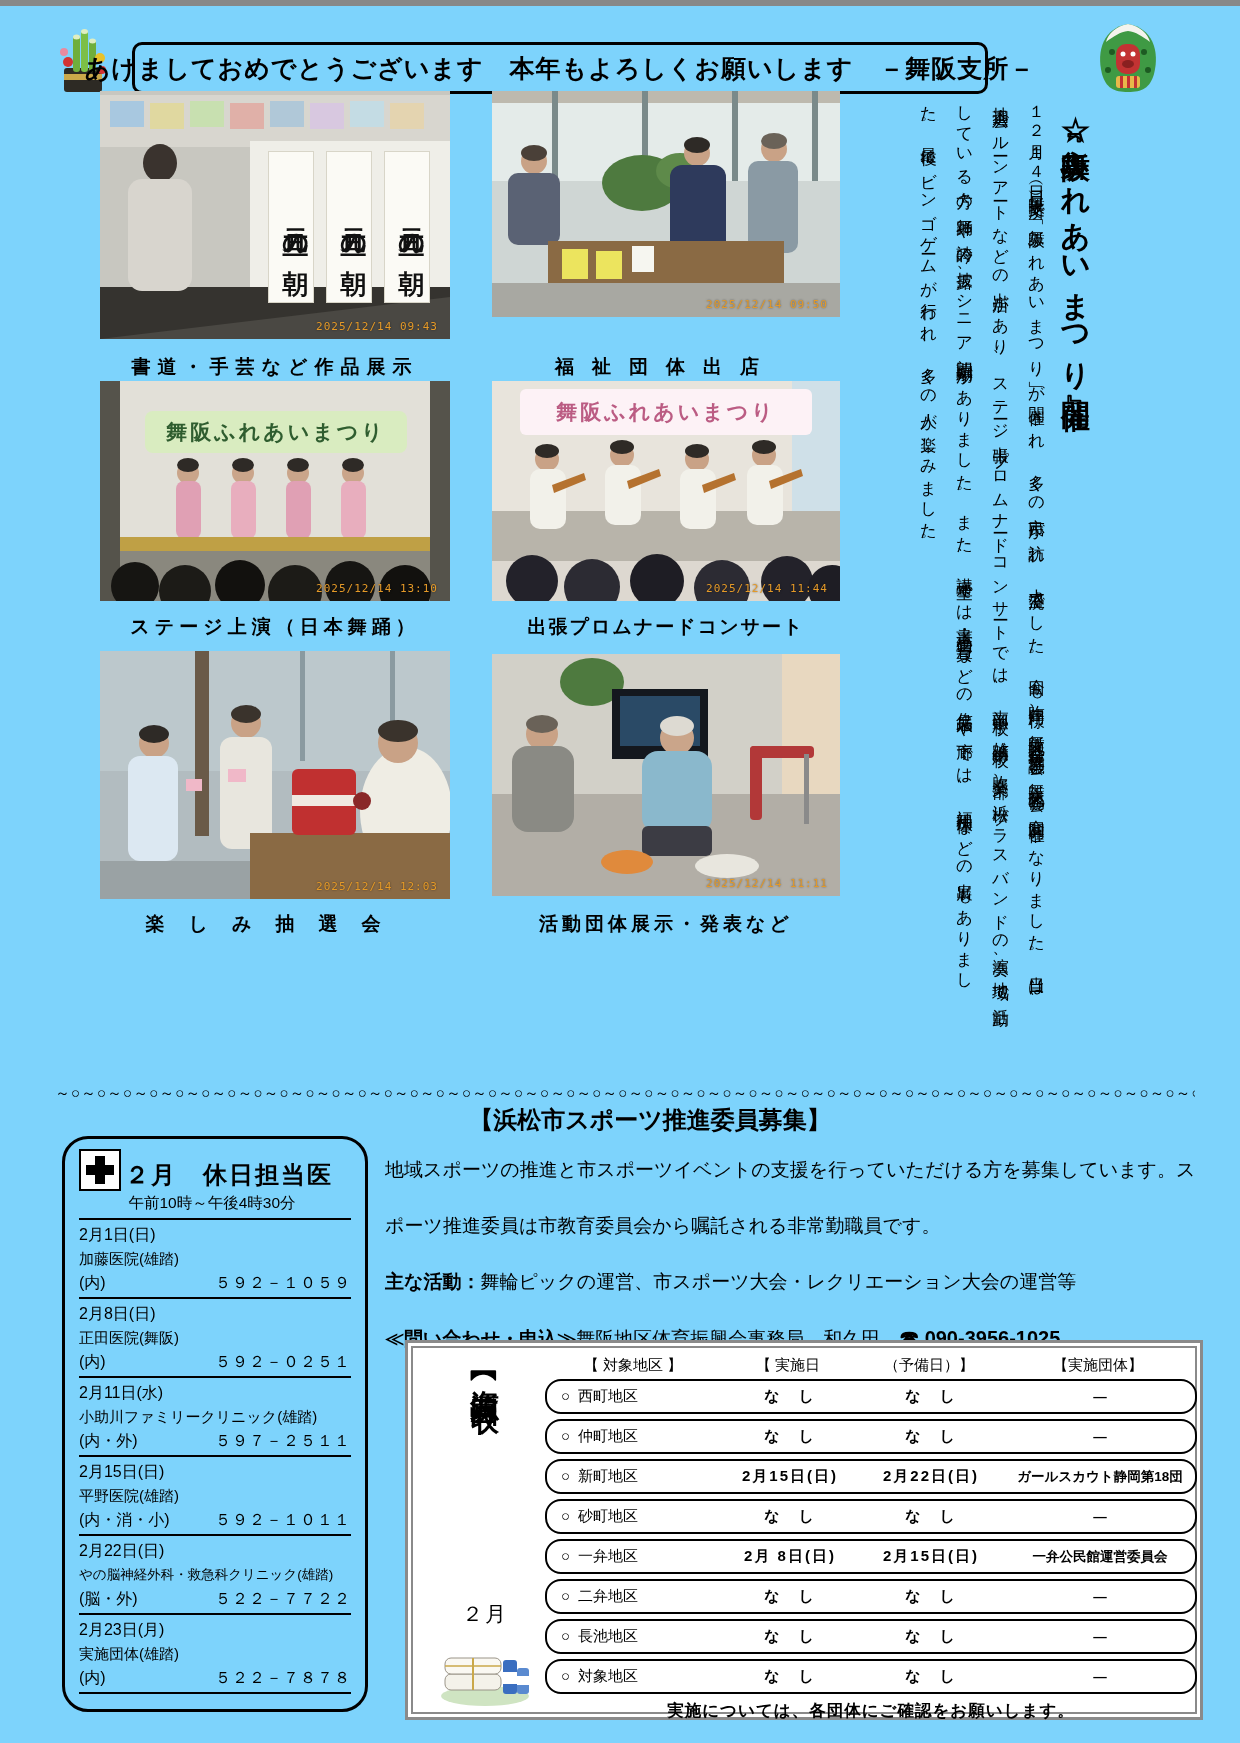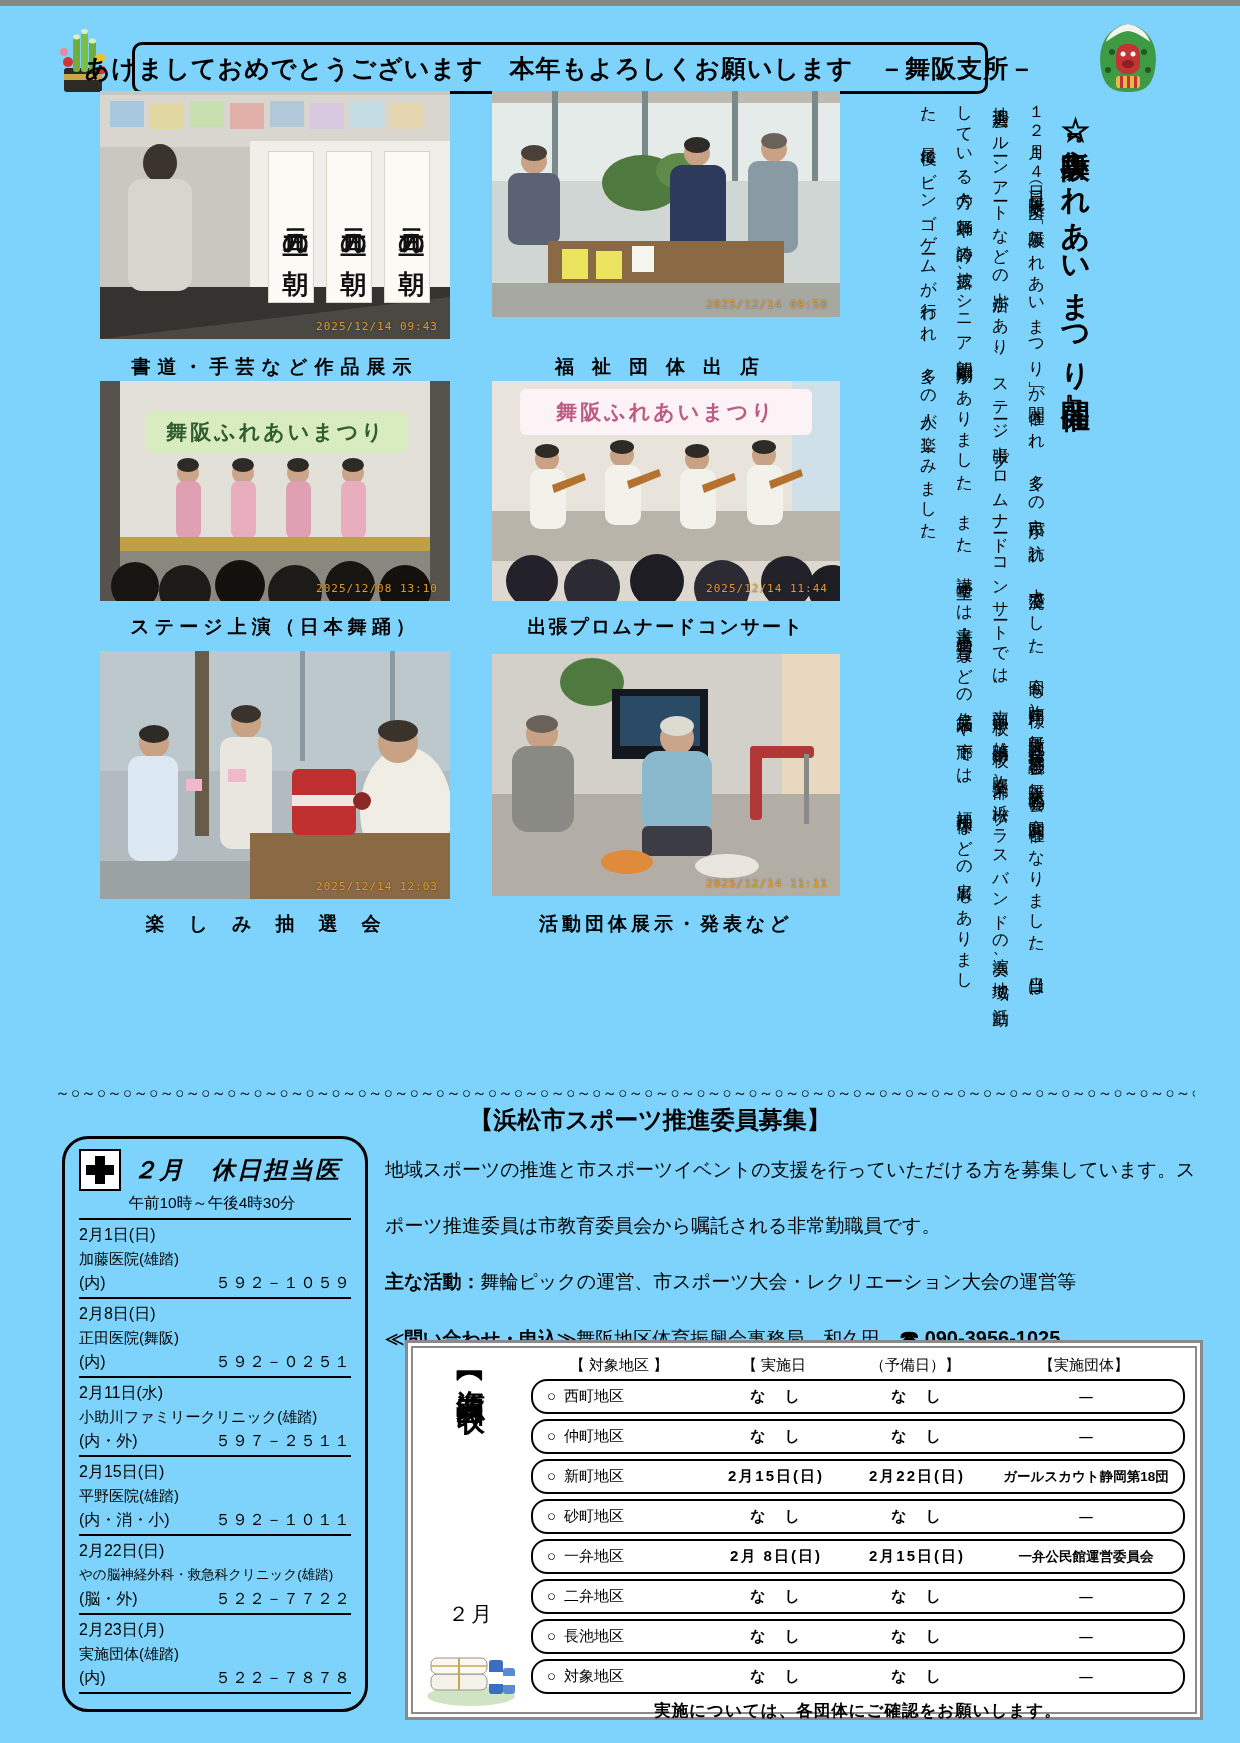--- a/index.html
+++ b/index.html
@@ -57,36 +57,36 @@
   
   .recruit-heading{position:absolute;left:370px;top:1098px;width:560px;text-align:center;
       font-size:24px;font-weight:bold;}
   .recruit{position:absolute;left:385px;top:1136px;width:818px;font-size:19px;line-height:56px;}
   .recruit .b{font-weight:bold;}
   .recruit .phone{font-weight:bold;font-size:20px;}
 
   
   .med{position:absolute;left:62px;top:1130px;width:306px;height:576px;border:3.5px solid #000;
       border-radius:26px;box-sizing:border-box;padding:10px 14px 6px 14px;}
-  .med-title{display:flex;align-items:center;gap:12px;font-style:italic;}
+  .med-title{display:flex;align-items:flex-end;gap:4px;}
   .med-title .txt{font-size:24px;font-weight:bold;letter-spacing:2px;}
   .cross{width:38px;height:38px;border:2px solid #000;background:#fff;position:relative;flex:0 0 auto;}
   .cross .v{position:absolute;left:14px;top:5px;width:10px;height:28px;background:#000;}
   .cross .h{position:absolute;left:5px;top:14px;width:28px;height:10px;background:#000;}
   .med-hours{font-size:15.5px;text-align:center;padding:2px 6px 4px 0;border-bottom:2.5px solid #000;}
   .med-entry{border-bottom:2.5px solid #000;padding:3px 0 2px 0;font-size:16px;line-height:24px;}
   .med-entry .clinic{white-space:nowrap;font-size:15px;}
   .med-entry .row3{display:flex;justify-content:space-between;align-items:baseline;}
   .med-entry .phone{font-size:16px;letter-spacing:1px;}
 
   
   .res-outer{position:absolute;left:405px;top:1334px;width:798px;height:380px;border:3px solid #8a8a8a;
       box-sizing:border-box;padding:3px;background:#fff;}
   .res-inner{width:100%;height:100%;border:2px solid #8a8a8a;box-sizing:border-box;display:flex;}
-  .res-left{width:116px;flex:0 0 auto;display:flex;flex-direction:column;align-items:center;padding-top:14px;}
+  .res-left{width:116px;flex:0 0 auto;display:flex;flex-direction:column;align-items:center;padding-top:14px;padding-left:14px;}
   .res-vlabel{writing-mode:vertical-rl;font-size:29px;font-weight:bold;letter-spacing:5px;height:230px;}
   .res-month{font-size:21px;margin-top:10px;letter-spacing:2px;}
   .res-art{margin-top:6px;}
   .res-right{flex:1;padding:8px 10px 4px 2px;}
   .res-header{display:flex;font-size:15px;margin-bottom:4px;white-space:nowrap;}
   .res-header .c1{width:176px;text-align:center;}
   .res-header .c2{width:134px;text-align:center;}
   .res-header .c3{width:148px;text-align:center;}
   .res-header .c4{width:190px;text-align:center;}
   .res-row{display:flex;align-items:center;border:2px solid #000;border-radius:16px;height:31px;
@@ -222,21 +222,21 @@
       <rect x="241" y="100" width="25" height="58" rx="8" fill="#e8aebe"></rect>
       <rect x="20" y="156" width="310" height="14" fill="#bfa045"></rect>
       <circle cx="35" cy="205" r="24" fill="#161512"></circle>
         <circle cx="85" cy="210" r="26" fill="#1c1b17"></circle>
       <circle cx="140" cy="204" r="25" fill="#12110e"></circle>
         <circle cx="195" cy="211" r="27" fill="#1c1b17"></circle>
       <circle cx="250" cy="205" r="25" fill="#161512"></circle>
         <circle cx="305" cy="210" r="26" fill="#12110e"></circle>
     </svg>
     <div class="stage-banner">舞阪ふれあいまつり</div>
-    <span class="ts">2025/12/08 13:10</span>
+    <span class="ts">2025/12/14 13:10</span>
   </div>
   <div class="caption cap3">ステージ上演（日本舞踊）</div>
 
   <div class="photo p4">
     <svg width="348" height="220" viewBox="0 0 348 220">
       <rect width="348" height="220" fill="#ddd8d0"></rect>
       <rect width="348" height="130" fill="#e8e4dc"></rect>
       <rect x="300" width="48" height="130" fill="#cfe0e8"></rect>
       <rect y="130" width="348" height="50" fill="#b8b4aa"></rect>
       <circle cx="55" cy="78" r="12" fill="#c9a286"></circle>

